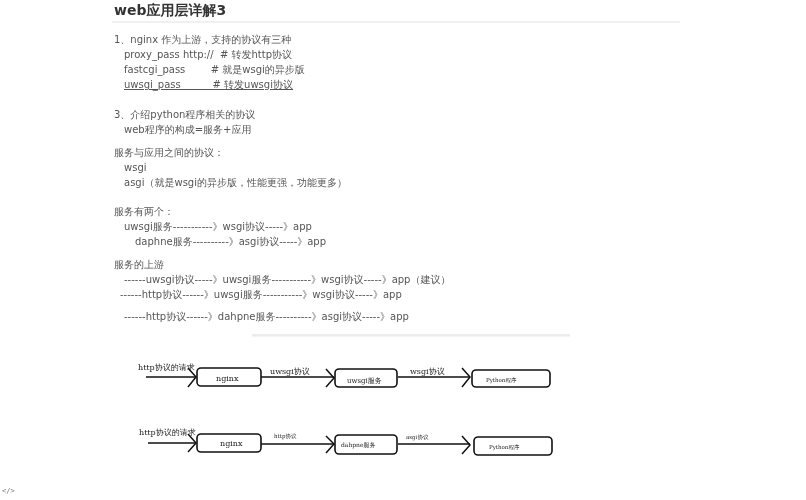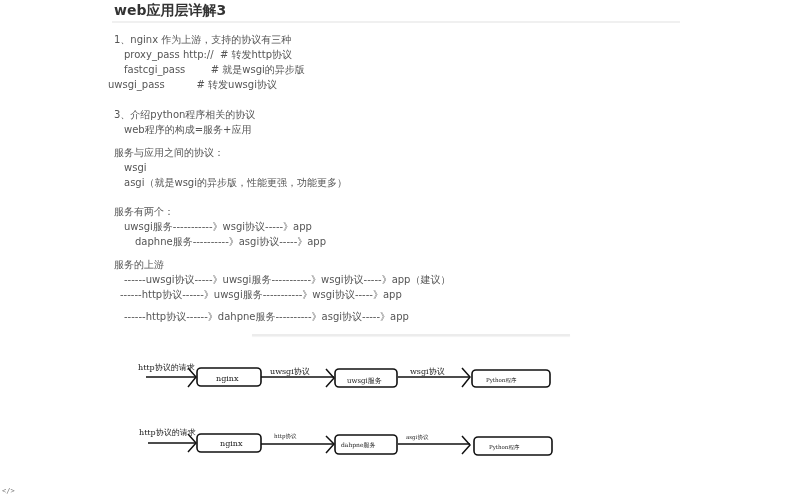--- a/index.html
+++ b/index.html
@@ -20,21 +20,21 @@
 </style>
 </head>
 <body>
 
 <div class="title">web应用层详解3</div>
 <div class="hr-top"></div>
 
 <div class="line" style="left:114px;top:34px;">1、nginx 作为上游，支持的协议有三种</div>
 <div class="line" style="left:124px;top:49px;">proxy_pass http://  # 转发http协议</div>
 <div class="line" style="left:124px;top:64px;">fastcgi_pass        # 就是wsgi的异步版</div>
-<div class="line" style="left:108px;top:79px;">uwsgi_pass          # 转发uwsgi协议</div>
+<div class="line" style="left:124px;top:79px;text-decoration:underline;">uwsgi_pass          # 转发uwsgi协议</div>
 
 <div class="line" style="left:114px;top:109px;">3、介绍python程序相关的协议</div>
 <div class="line" style="left:124px;top:124px;">web程序的构成=服务+应用</div>
 
 <div class="line" style="left:114px;top:147px;">服务与应用之间的协议：</div>
 <div class="line" style="left:124px;top:162px;">wsgi</div>
 <div class="line" style="left:124px;top:177px;text-align:right;">asgi（就是wsgi的异步版，性能更强，功能更多）</div>
 
 <div class="line" style="left:114px;top:206px;">服务有两个：</div>
 <div class="line" style="left:124px;top:221px;">uwsgi服务-----------》wsgi协议-----》app</div>

